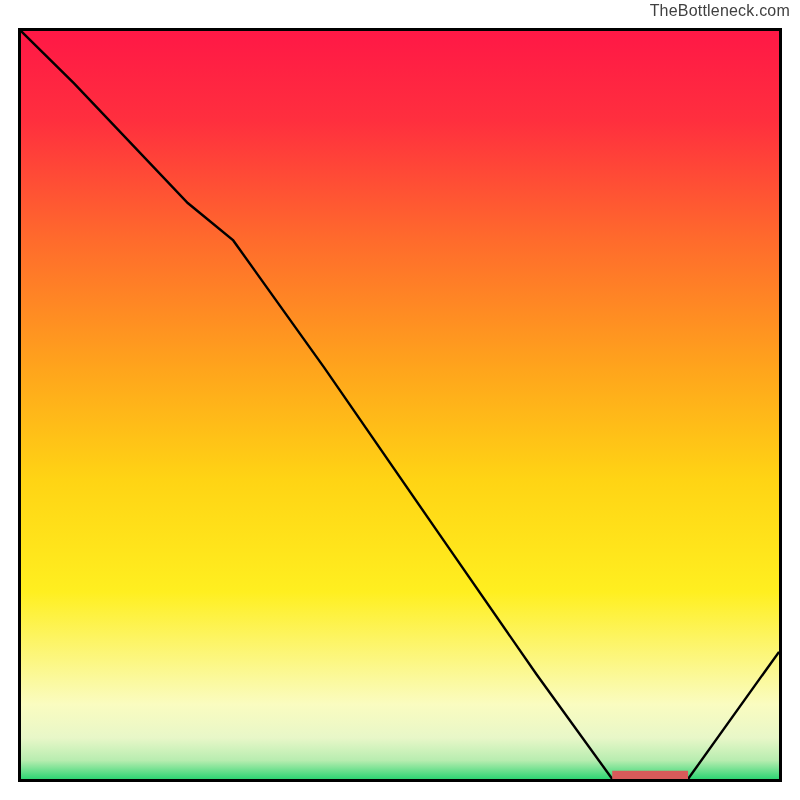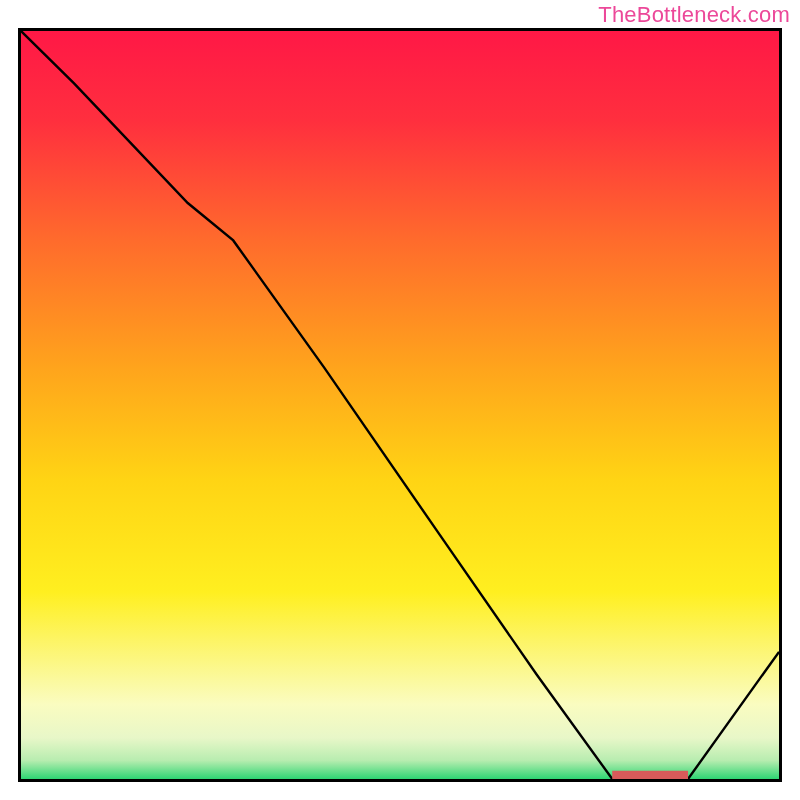--- a/index.html
+++ b/index.html
@@ -13,22 +13,22 @@
   .stage {
     position: relative;
     width: 800px;
     height: 800px;
     overflow: hidden;
   }
   .watermark {
     position: absolute;
     top: 2px;
     right: 10px;
-    font-size: 22px;
-    color: #ec4899;
+    font-size: 16px;
+    color: #404040;
     font-weight: 500;
     letter-spacing: 0.2px;
     z-index: 5;
   }
   .plot-box {
     position: absolute;
     left: 18px;
     top: 28px;
     width: 764px;
     height: 754px;

